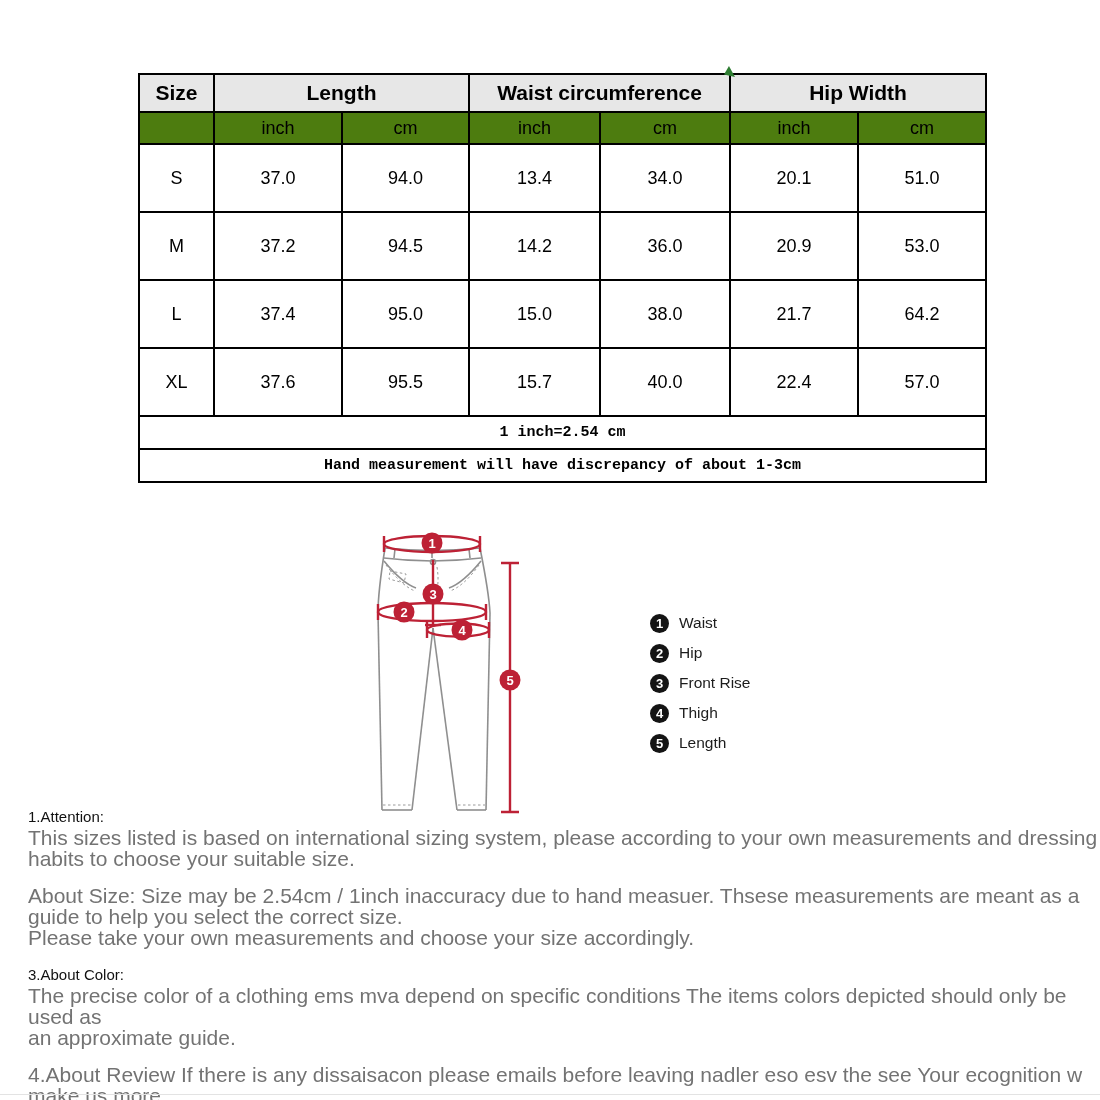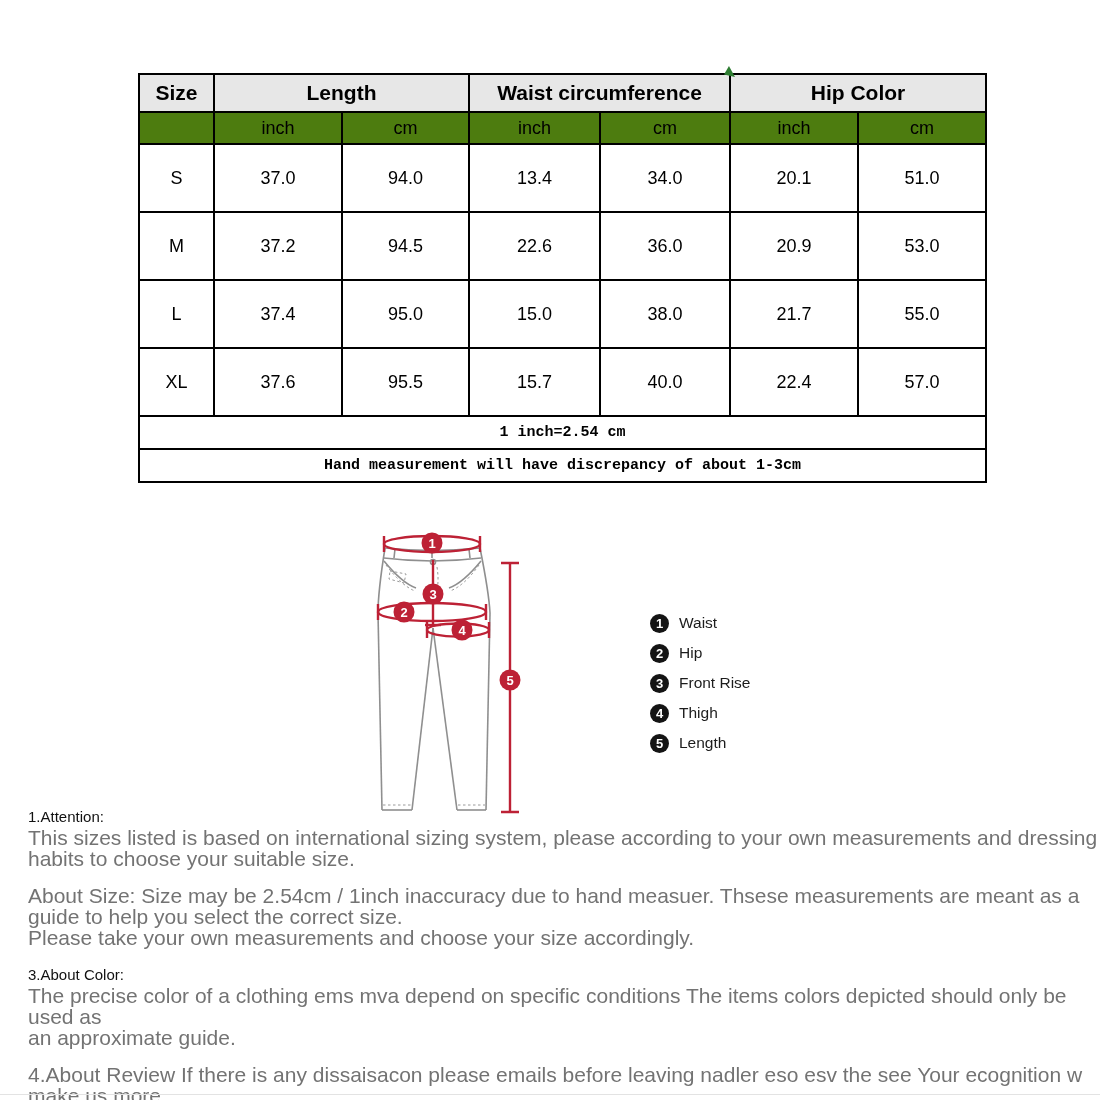--- a/index.html
+++ b/index.html
@@ -68,21 +68,21 @@
     <col style="width:131px">
       <col style="width:130px">
       <col style="width:128px">
     <col style="width:128px">
   </colgroup>
   <tbody>
     <tr class="head1">
       <th>Size</th>
       <th colspan="2">Length</th>
       <th colspan="2">Waist circumference</th>
-      <th colspan="2">Hip Color</th>
+      <th colspan="2">Hip Width</th>
     </tr>
     <tr class="head2">
       <td></td>
       <td>inch</td>
       <td>cm</td>
       <td>inch</td>
       <td>cm</td>
       <td>inch</td>
       <td>cm</td>
     </tr>
@@ -92,33 +92,33 @@
       <td>94.0</td>
       <td>13.4</td>
       <td>34.0</td>
       <td>20.1</td>
       <td>51.0</td>
     </tr>
     <tr class="data">
       <td>M</td>
       <td>37.2</td>
       <td>94.5</td>
-      <td>22.6</td>
+      <td>14.2</td>
       <td>36.0</td>
       <td>20.9</td>
       <td>53.0</td>
     </tr>
     <tr class="data">
       <td>L</td>
       <td>37.4</td>
       <td>95.0</td>
       <td>15.0</td>
       <td>38.0</td>
       <td>21.7</td>
-      <td>55.0</td>
+      <td>64.2</td>
     </tr>
     <tr class="data">
       <td>XL</td>
       <td>37.6</td>
       <td>95.5</td>
       <td>15.7</td>
       <td>40.0</td>
       <td>22.4</td>
       <td>57.0</td>
     </tr>

